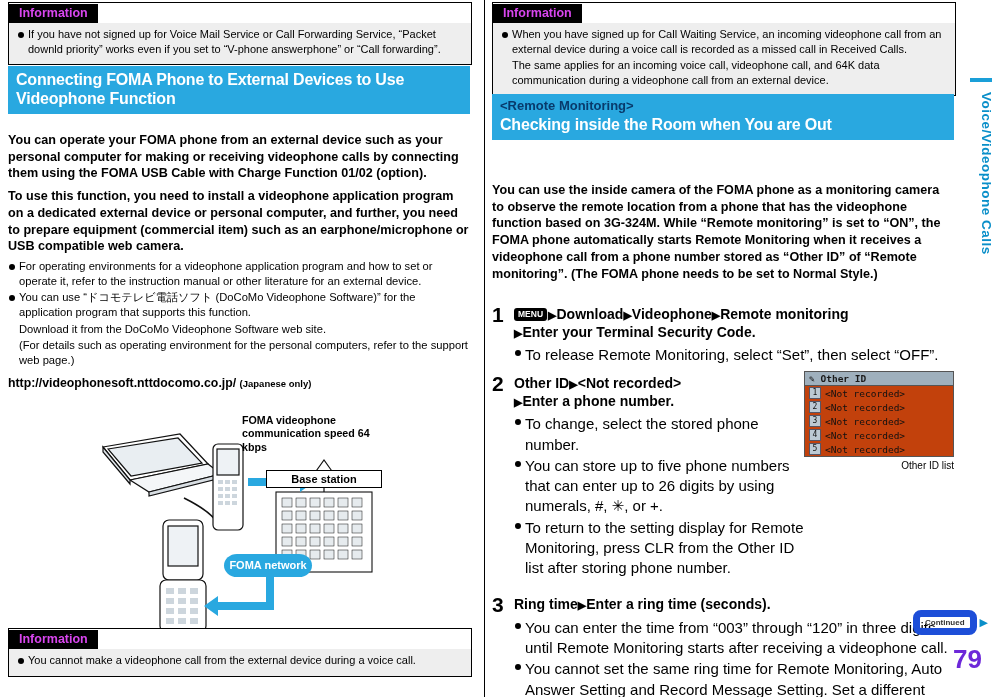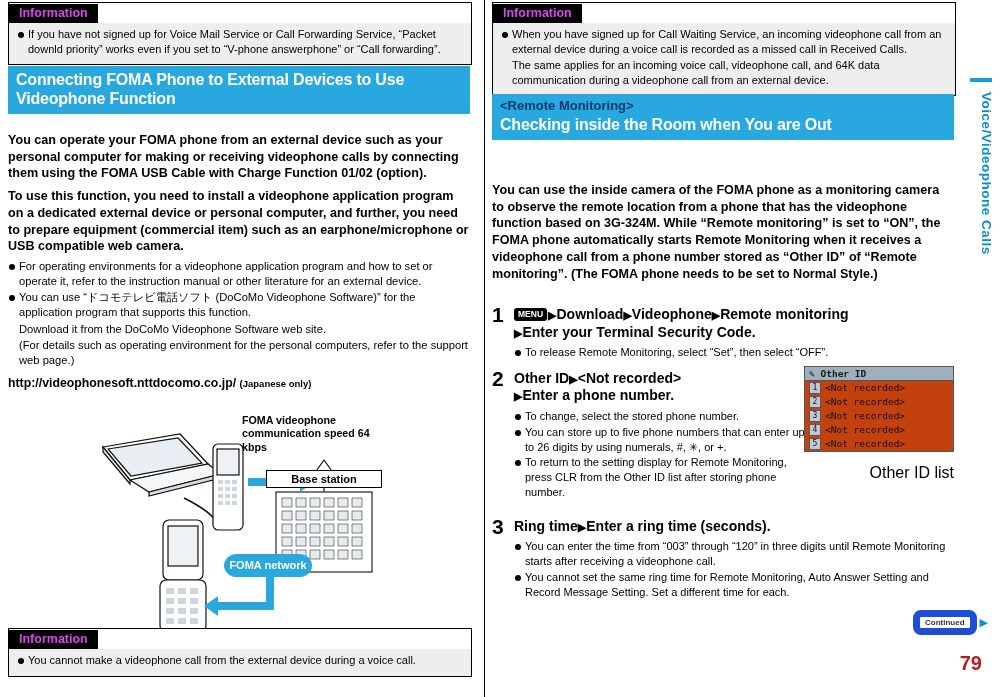--- a/index.html
+++ b/index.html
@@ -27,21 +27,21 @@
   .side-tab .bar{
     position:absolute;left:8px;top:78px;width:22px;height:4px;background:#1a9fd8;
   }
   .side-tab .tabtext{
     position:absolute;left:10px;top:92px;width:22px;
     writing-mode:vertical-rl;
     font-size:13.5px;font-weight:bold;color:#0a8fc9;letter-spacing:0.5px;
     white-space:nowrap;
   }
   .pagenum{
-    position:absolute;right:22px;bottom:22px;font-size:20px;font-weight:bold;color:#b91c1c;
+    position:absolute;right:22px;bottom:22px;font-size:26px;font-weight:bold;color:#6d28d9;
   }
   .continued{
     position:absolute;right:16px;bottom:62px;font-size:9px;color:#444;
     display:flex;align-items:center;gap:3px;
   }
   .continued .cbox{
     border:7px solid #1d4ed8;border-radius:8px;padding:1px 5px;font-size:8px;color:#333;font-weight:bold;
   }
   .continued .arrow{color:#0a8fc9;font-size:11px;}
 
@@ -81,21 +81,21 @@
   .step{position:relative;margin-top:10px;padding-left:22px;}
   .step .num{position:absolute;left:0;top:-3px;font-size:21px;font-weight:bold;}
   .step .title{font-size:14px;font-weight:bold;line-height:1.25;}
   .step .title .key{
     display:inline-block;background:#000;color:#fff;font-size:8.5px;
     border-radius:3px;padding:1px 4px;vertical-align:2px;font-weight:bold;
     margin-right:1px;
   }
   .arrowg{color:#000;font-size:11px;}
   .step ul{margin:4px 0 0 0;padding:0;list-style:none;}
-  .step li{font-size:11px;line-height:1.35;margin-bottom:1px;}
+  .step li{font-size:15px;line-height:1.35;margin-bottom:1px;}
 
   
   .figure{position:relative;width:470px;height:225px;margin-top:4px;}
   .fig-label{
     position:absolute;font-size:10.7px;font-weight:bold;line-height:1.25;
   }
   .base-station{
     position:absolute;border:1px solid #000;background:#fff;
     font-size:11px;font-weight:bold;text-align:center;padding:2px 0;
   }
@@ -113,21 +113,21 @@
     padding:1px 4px;border-bottom:1px solid #555;font-family:"DejaVu Sans Mono", monospace;
   }
   .screencap .row{
     font-size:9.5px;padding:1px 4px;font-family:"DejaVu Sans Mono", monospace;
     display:flex;gap:4px;align-items:center;color:#111;
   }
   .screencap .idx{
     display:inline-block;width:10px;height:10px;line-height:10px;text-align:center;
     border:1px solid #556;background:#bcc9d3;font-size:8px;
   }
-  .caplabel{font-size:16px;text-align:right;margin-top:12px;}
+  .caplabel{font-size:10px;text-align:right;margin-top:3px;}
 </style>
 </head>
 <body>
 
 <div class="page">
 
   <div class="col-left">
 
     <div class="infobox" style="position:absolute;left:8px;top:2px;width:462px;">
       <div class="hdrwrap">

